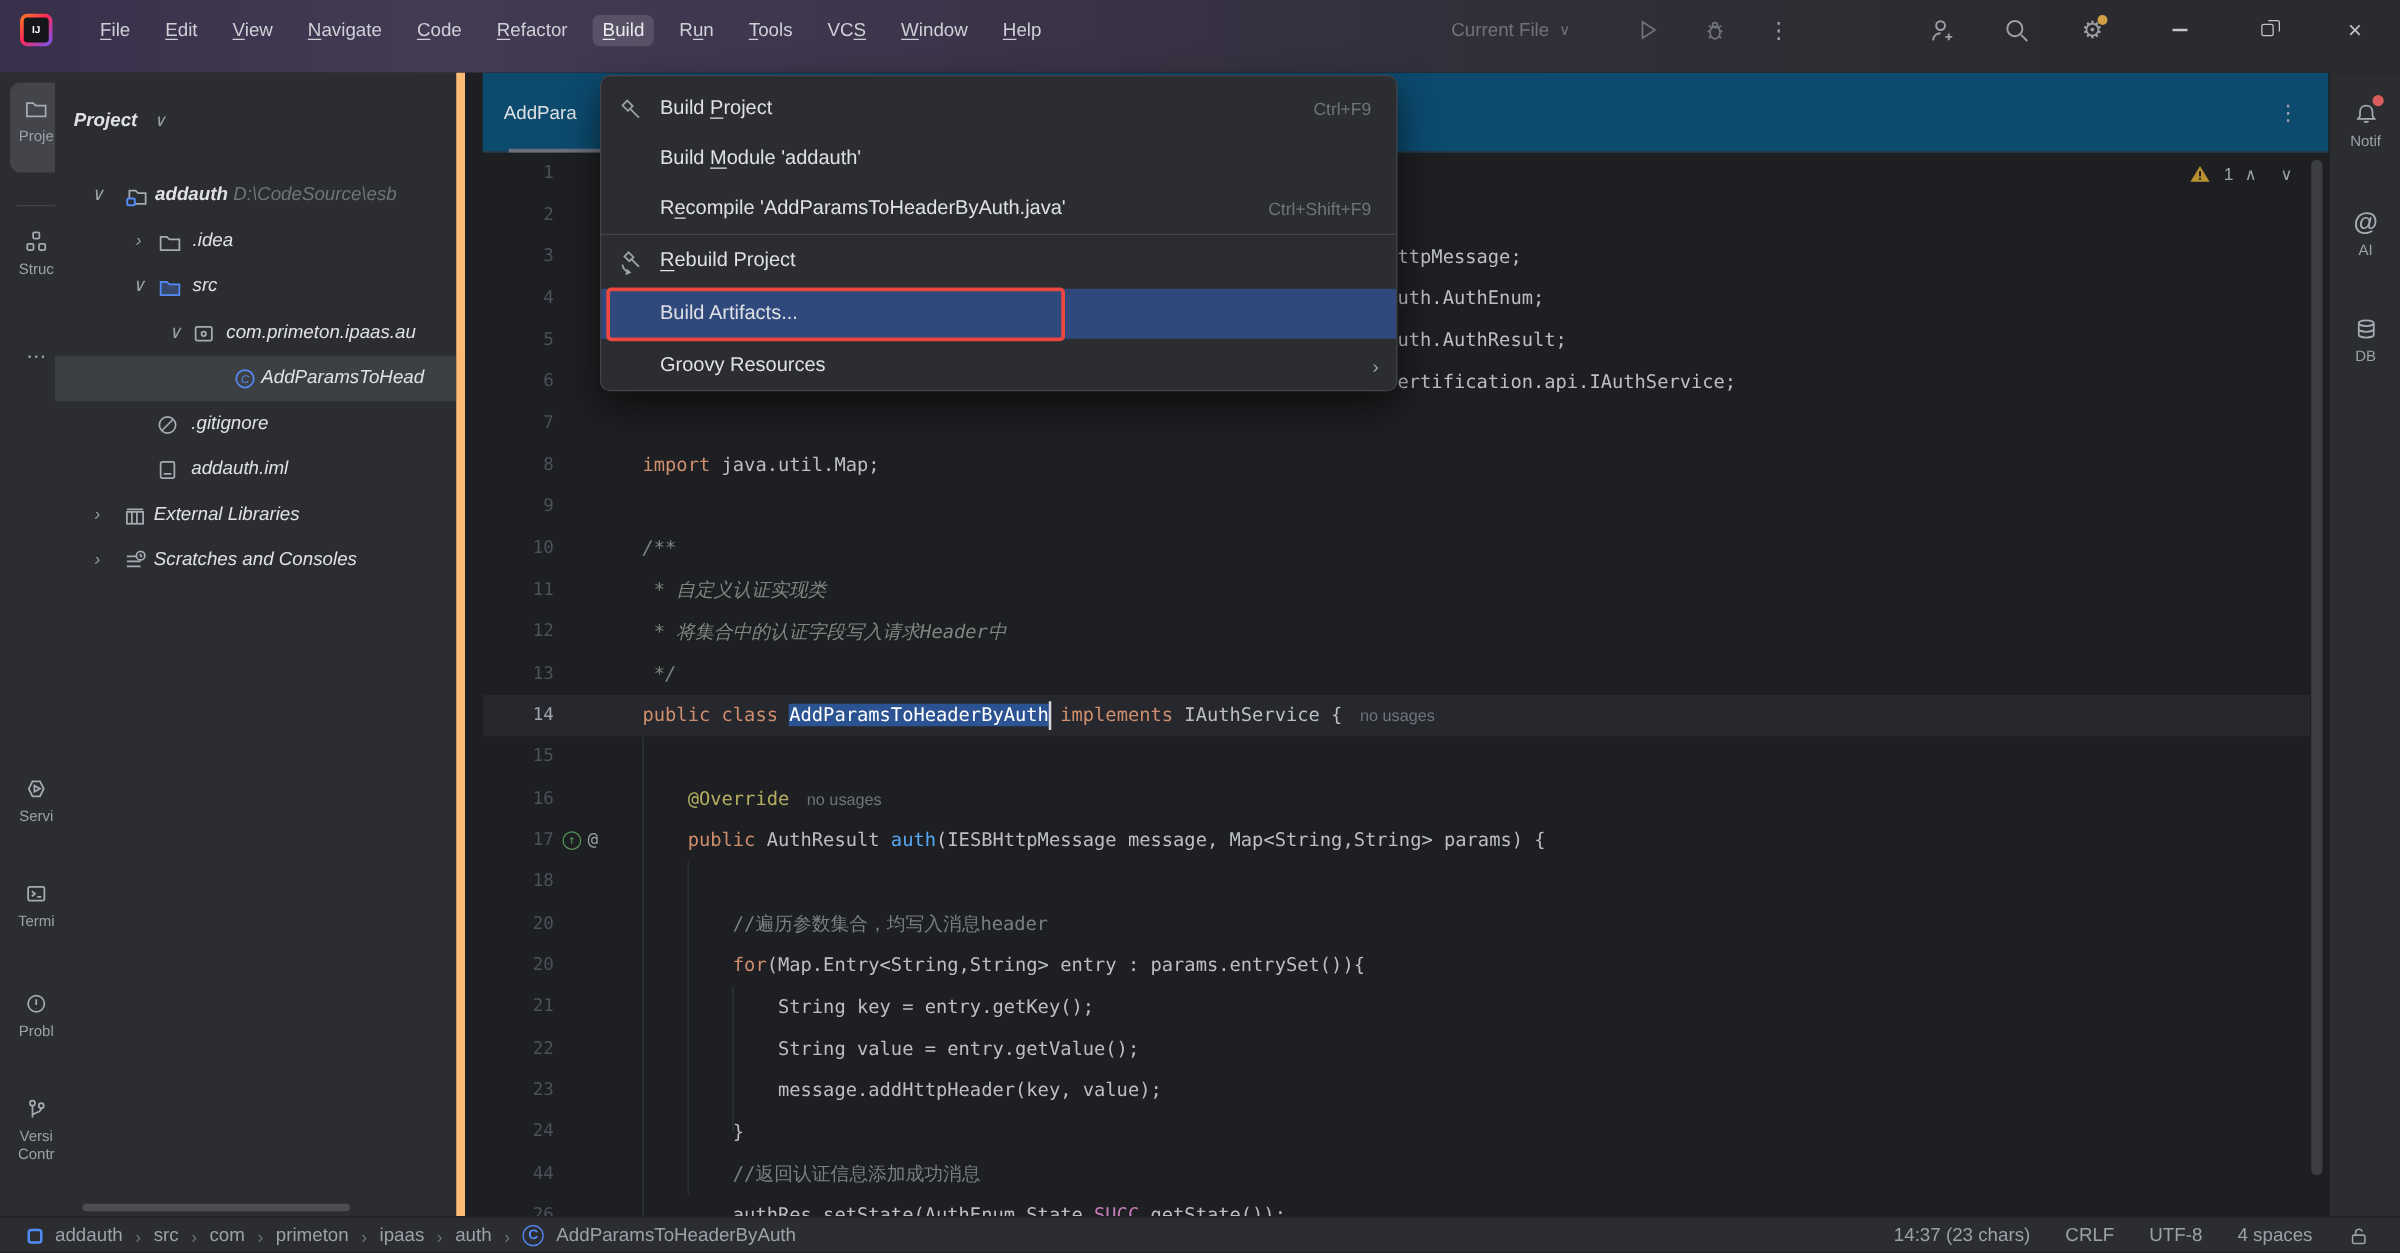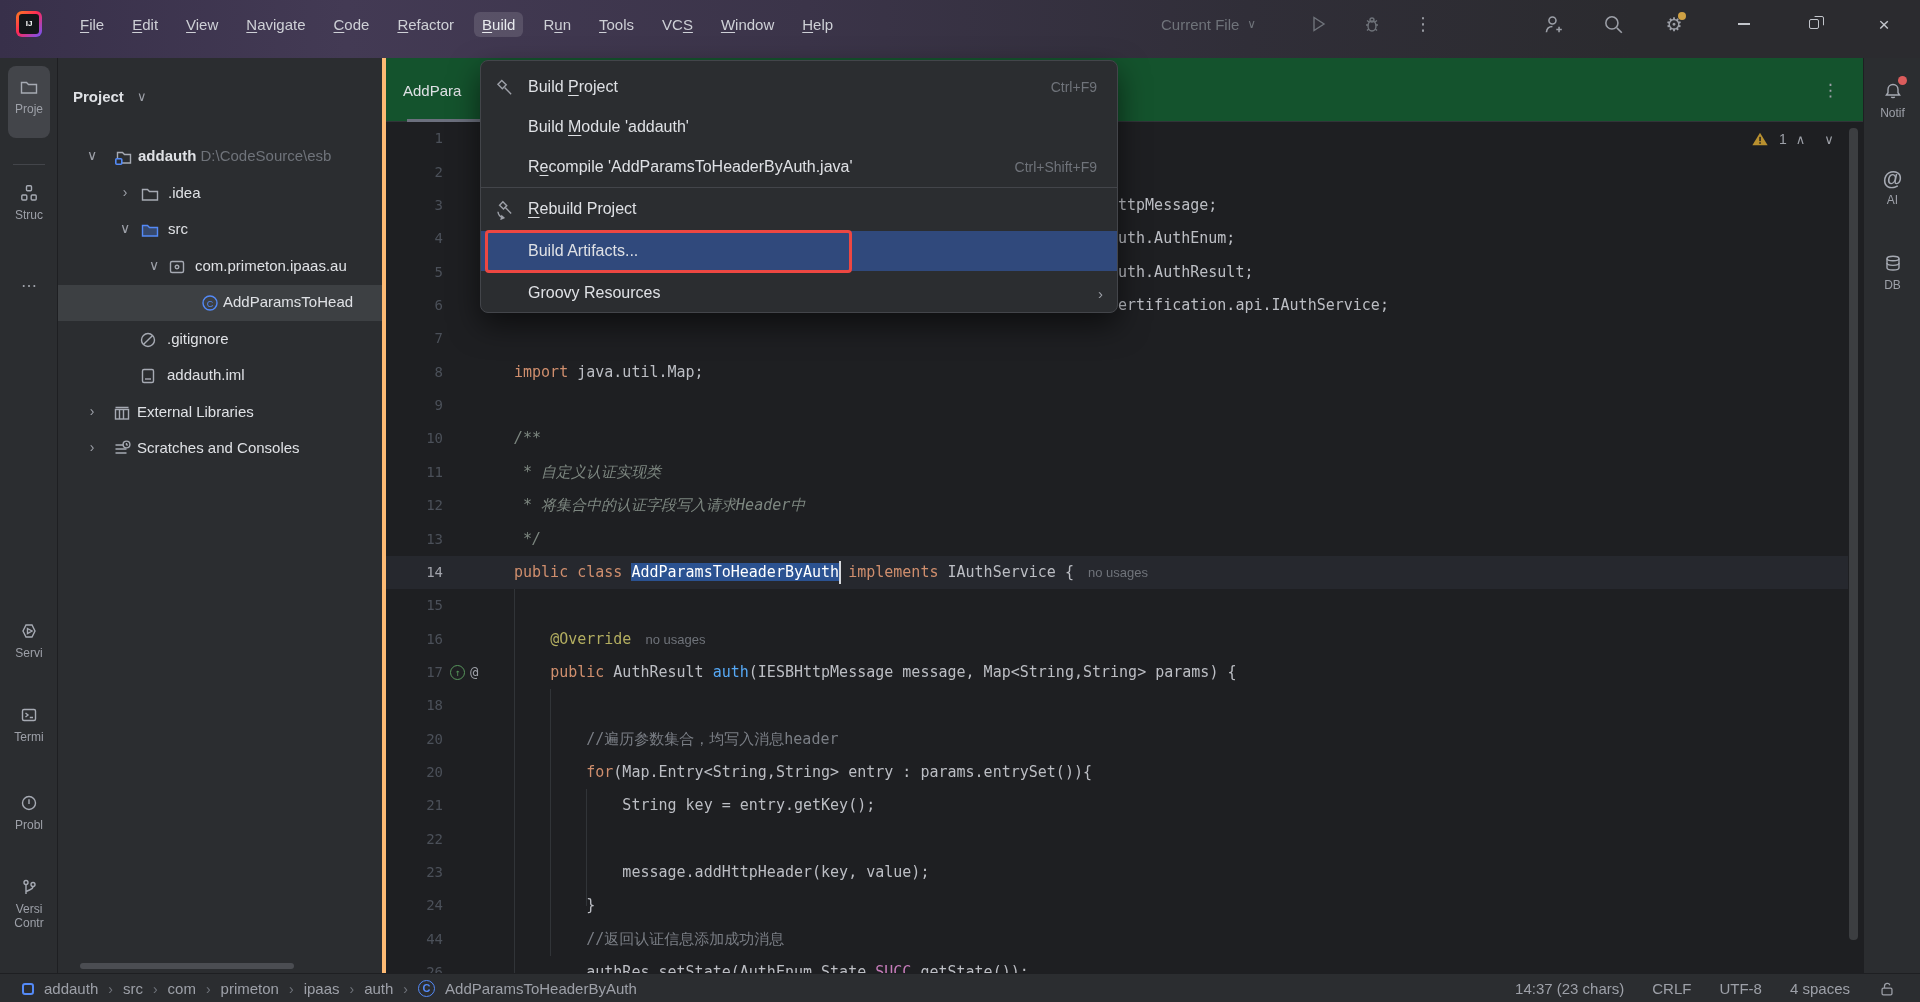--- a/index.html
+++ b/index.html
@@ -36,36 +36,36 @@
   
   #left-toolbar { position:absolute; left:0; top:58px; width:58px; height:915px; background:#2B2D30; border-right:1px solid #1E1F22; z-index:10; }
   .stripe-item { position:absolute; left:0; width:58px; text-align:center; }
   .stripe-item .ico { margin:0 auto; width:26px; height:26px; display:flex; align-items:center; justify-content:center; }
   .stripe-item .ico svg { stroke:#A6AAB3; fill:none; stroke-width:1.4; }
   .stripe-lbl { font-size:12px; color:#9DA0A8; margin-top:2px; white-space:nowrap; overflow:hidden; }
   #proje-box { position:absolute; left:8px; top:8px; width:42px; height:72px; background:#43454A; border-radius:8px; }
   #stripe-sep { position:absolute; left:13px; top:106px; width:32px; height:1px; background:#43454A; }
 
   
-  #project-panel { position:absolute; left:58px; top:58px; width:328px; height:915px; background:#2B2D30; border-right:4px solid #fdba74; overflow:hidden; z-index:10; }
+  #project-panel { position:absolute; left:44px; top:58px; width:328px; height:915px; background:#2B2D30; border-right:7px solid #fdba74; overflow:hidden; z-index:10;font-style:italic; }
   #project-header { position:absolute; left:15px; top:30px; font-size:15px; font-weight:bold; color:#DFE1E5; }
   #project-chevron { position:absolute; left:79px; top:31px; color:#9DA0A8; font-size:13px; }
   .tree-row { position:absolute; left:0; width:100%; height:36px; }
   .tree-row.selected { background:#3D4043; }
   .tree-chev { position:absolute; top:8px; color:#9DA0A8; font-size:14px; width:14px; text-align:center; }
   .tree-ico { position:absolute; top:8px; width:20px; height:20px; }
   .tree-ico svg { stroke:#A6AAB3; fill:none; stroke-width:1.4; }
   .tree-lbl { position:absolute; top:8px; font-size:15px; color:#DFE1E5; white-space:nowrap; }
   .tree-lbl b { font-weight:bold; }
   .tree-extra { color:#6F737A; font-weight:normal; }
   #proj-hscroll { position:absolute; left:22px; top:905px; width:214px; height:6px; border-radius:3px; background:#4B4D52; }
 
   
   #editor { position:absolute; left:386px; top:58px; width:1477px; height:915px; background:#1E1F22; overflow:hidden; z-index:10; }
-  #tabbar { position:absolute; left:0; top:0; width:100%; height:64px; background:#14532d; border-bottom:1px solid #313438; }
+  #tabbar { position:absolute; left:0; top:0; width:100%; height:64px; background:#0c4a6e; border-bottom:1px solid #313438; }
   #tab-active { position:absolute; left:17px; top:0; height:64px; display:flex; align-items:center; font-size:15px; color:#DFE1E5; }
   #tab-underline { position:absolute; left:4px; top:61px; width:90px; height:3px; background:#6C707E; }
   #editor-kebab { position:absolute; right:24px; top:0; height:64px; display:flex; align-items:center; color:#9DA0A8; font-size:17px; }
   #inspect-widget { position:absolute; left:1364px; top:72px; display:flex; align-items:center; gap:9px; color:#9DA0A8; font-size:14px; }
   #inspect-widget .chev { color:#9DA0A8; font-size:13px; }
   #caret-line { position:absolute; left:0; width:1462px; height:33px; background:#26282E; }
   .code-line { position:absolute; left:0; width:1462px; height:33.35px; line-height:33.35px; white-space:pre;
      font-family:"DejaVu Sans Mono", monospace; font-size:15px; }
   .gutter-num { position:absolute; left:0; top:0; width:57px; text-align:right; color:#4B5059; font-size:14px; font-family:"DejaVu Sans Mono", monospace; }
   .gutter-num.current { color:#A1A3AB; }
@@ -384,21 +384,21 @@
       <div class="code-line" style="top: 431.15px;"><span class="gutter-num">12</span><span class="code-content"><span class="tk-doc"> * 将集合中的认证字段写入请求Header中</span></span></div>
       <div class="code-line" style="top: 464.5px;"><span class="gutter-num">13</span><span class="code-content"><span class="tk-doc"> */</span></span></div>
       <div class="code-line" style="top: 497.85px;"><span class="gutter-num current">14</span><span class="code-content"><span class="tk-kw">public</span><span class="tk-pl"> </span><span class="tk-kw">class</span><span class="tk-pl"> </span><span class="tk-sel">AddParamsToHeaderByAuth</span><span class="tk-pl"> </span><span class="tk-kw">implements</span><span class="tk-pl"> IAuthService {</span><span class="tk-hint">no usages</span></span></div>
       <div class="code-line" style="top: 531.2px;"><span class="gutter-num">15</span></div>
       <div class="code-line" style="top: 564.55px;"><span class="gutter-num">16</span><span class="code-content"><span class="tk-pl">    </span><span class="tk-ann">@Override</span><span class="tk-hint">no usages</span></span></div>
       <div class="code-line" style="top: 597.9px;"><span class="gutter-num">17</span><span class="gutter-icons"><span id="ovr-circle">↑</span><span id="ann-at">@</span></span><span class="code-content"><span class="tk-pl">    </span><span class="tk-kw">public</span><span class="tk-pl"> AuthResult </span><span class="tk-mth">auth</span><span class="tk-pl">(IESBHttpMessage message, Map&lt;String,String&gt; params) {</span></span></div>
       <div class="code-line" style="top: 631.25px;"><span class="gutter-num">18</span></div>
       <div class="code-line" style="top: 664.6px;"><span class="gutter-num">20</span><span class="code-content"><span class="tk-cmt">        //遍历参数集合，均写入消息header</span></span></div>
       <div class="code-line" style="top: 697.95px;"><span class="gutter-num">20</span><span class="code-content"><span class="tk-pl">        </span><span class="tk-kw">for</span><span class="tk-pl">(Map.Entry&lt;String,String&gt; entry : params.entrySet()){</span></span></div>
       <div class="code-line" style="top: 731.3px;"><span class="gutter-num">21</span><span class="code-content"><span class="tk-pl">            String key = entry.getKey();</span></span></div>
-      <div class="code-line" style="top: 764.65px;"><span class="gutter-num">22</span></div>
+      <div class="code-line" style="top: 764.65px;"><span class="gutter-num">22</span><span class="code-content"><span class="tk-pl">            String value = entry.getValue();</span></span></div>
       <div class="code-line" style="top: 798px;"><span class="gutter-num">23</span><span class="code-content"><span class="tk-pl">            message.addHttpHeader(key, value);</span></span></div>
       <div class="code-line" style="top: 831.35px;"><span class="gutter-num">24</span><span class="code-content"><span class="tk-pl">        }</span></span></div>
       <div class="code-line" style="top: 864.7px;"><span class="gutter-num">44</span><span class="code-content"><span class="tk-cmt">        //返回认证信息添加成功消息</span></span></div>
       <div class="code-line" style="top: 898.05px;"><span class="gutter-num">26</span><span class="code-content"><span class="tk-pl">        authRes.setState(AuthEnum.State_</span><span class="tk-enum">SUCC</span><span class="tk-pl">.getState());</span></span></div>
       <div id="code-caret" style="left: 453.44px; top: 502.85px;"></div>
     </div>
   <div id="editor-vscroll"></div>
 </div>
 
 <div id="menu-popup">

